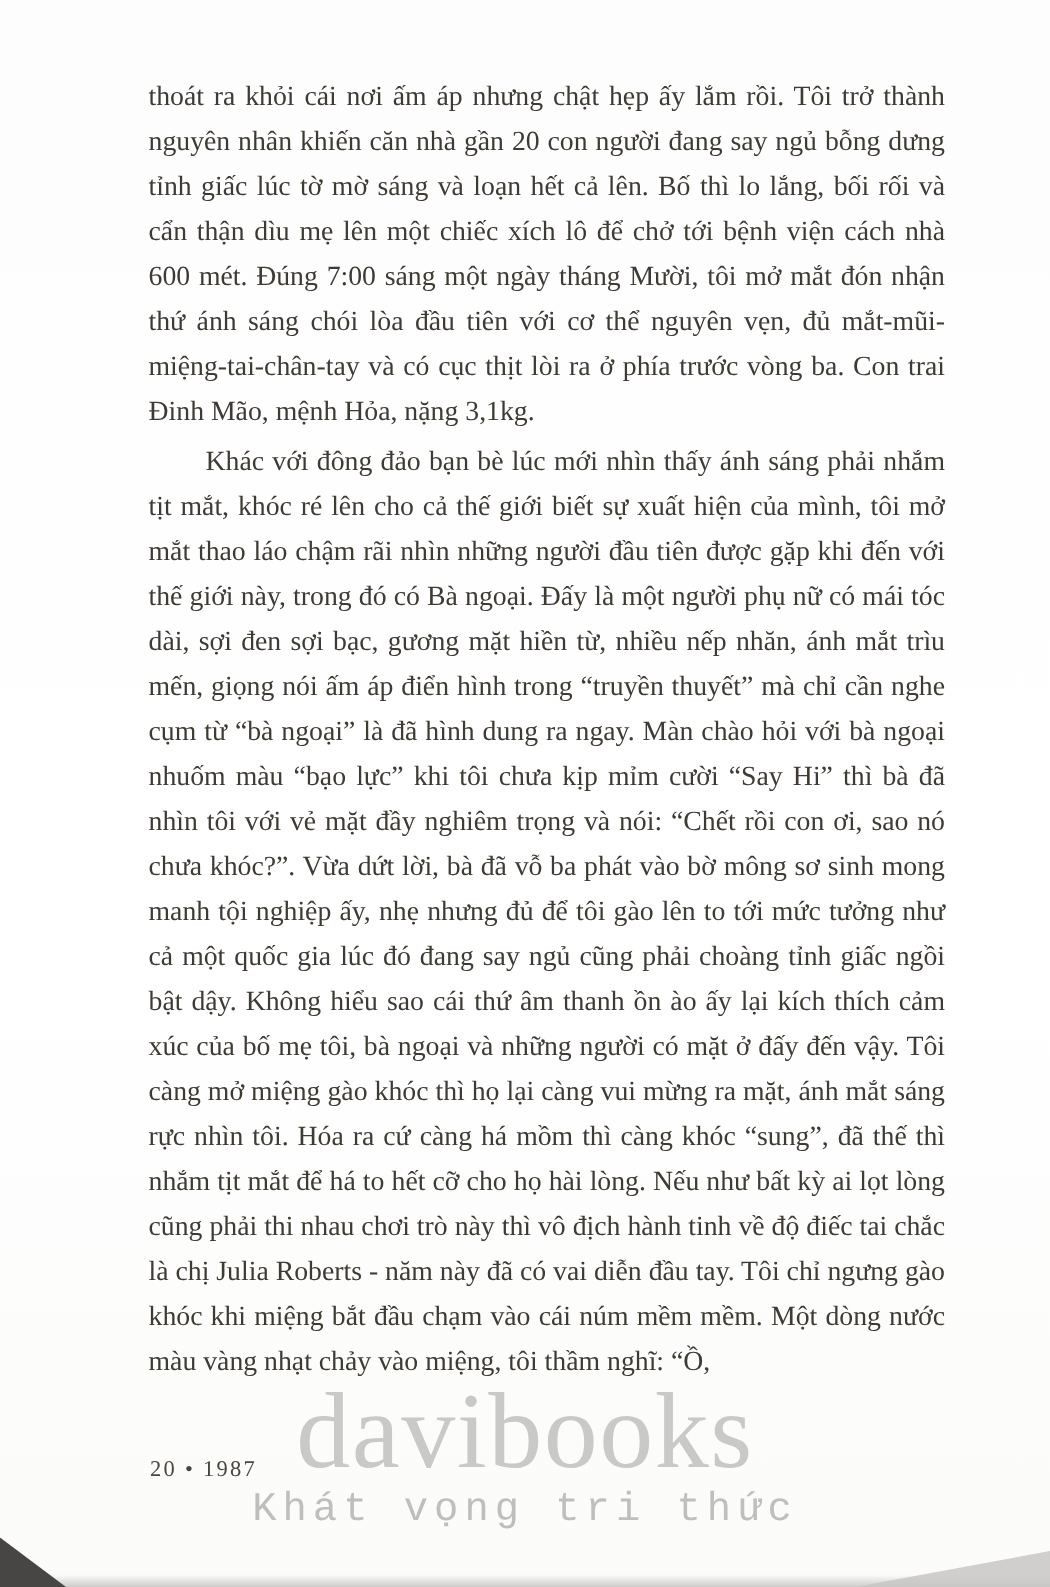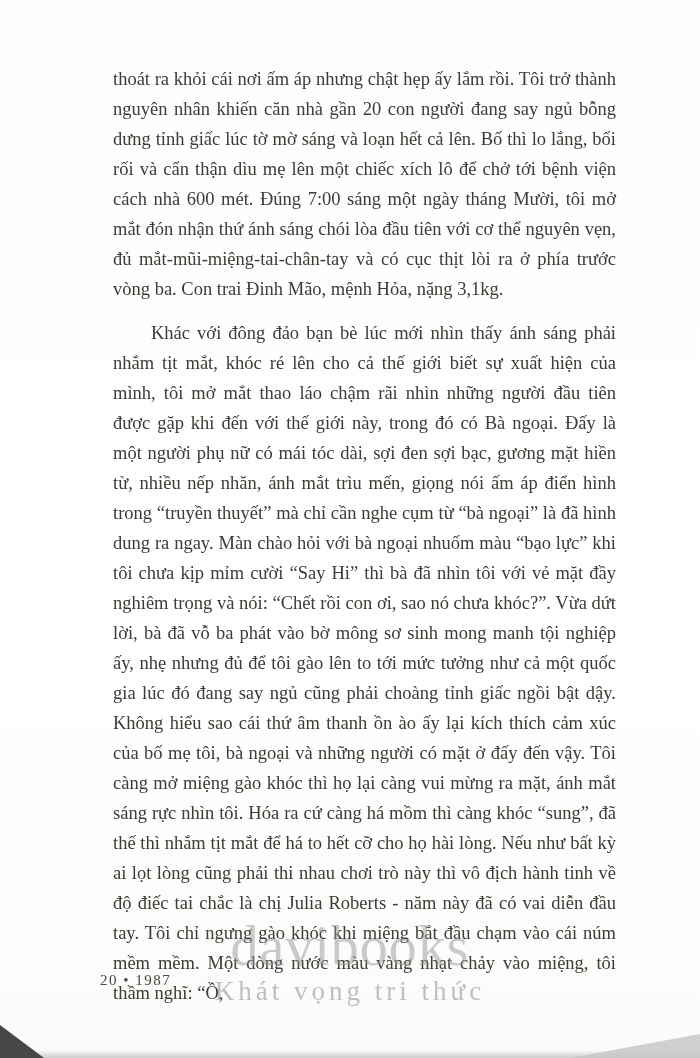--- a/index.html
+++ b/index.html
@@ -24,21 +24,21 @@
       left: 99px;
       top: 50px;
       width: 531px;
       color: #3e3a34;
       font-size: 18.5px;
       line-height: 30px;
       text-align: justify;
       z-index: 1;
     }
     .para {
-      margin: 14px;
+      margin: 0;
     }
     .para.indent {
       text-indent: 38px;
       margin-top: 3px;
     }
     .footer {
       position: absolute;
       left: 100px;
       top: 972px;
       font-size: 15px;
@@ -49,32 +49,32 @@
     .watermark {
       position: absolute;
       left: 0;
       right: 0;
       top: 918px;
       text-align: center;
       z-index: 2;
       pointer-events: none;
     }
     .wm-title {
-      font-size: 56px;
+      font-size: 72px;
       line-height: 1;
       color: rgba(150, 150, 150, 0.50);
       letter-spacing: 1px;
       font-family: "Liberation Serif", "DejaVu Serif", serif;
     }
     .wm-sub {
       margin-top: 2px;
       font-size: 27px;
       color: rgba(140, 140, 140, 0.55);
       letter-spacing: 4px;
-      font-family: Liberation Serif, serif;
+      font-family: Liberation Mono, monospace;
     }
     .corner-bl {
       position: absolute;
       left: 0;
       bottom: 0;
       width: 44px;
       height: 44px;
       background: #484644;
       clip-path: polygon(0 25%, 100% 100%, 0 100%);
       z-index: 4;

